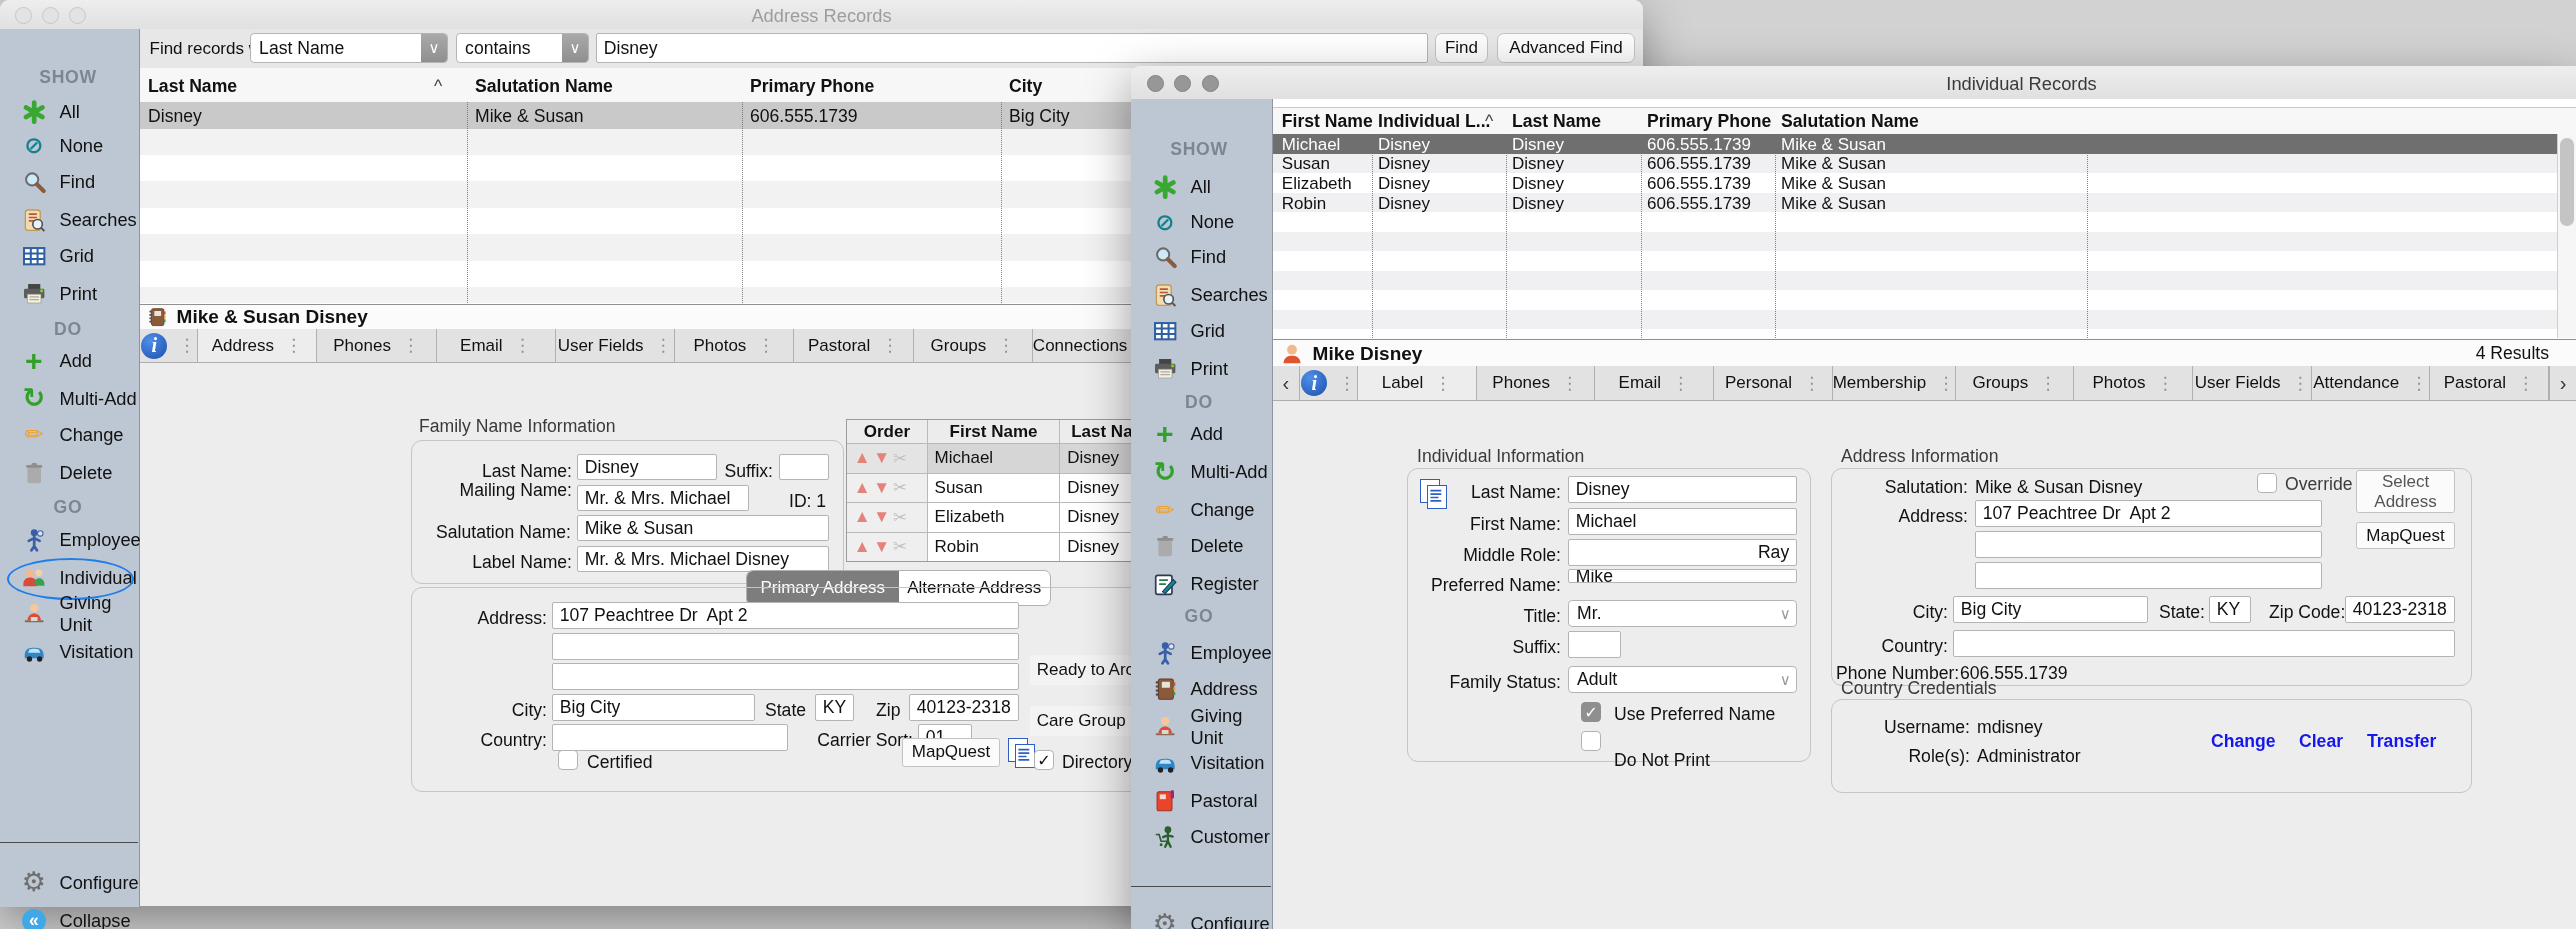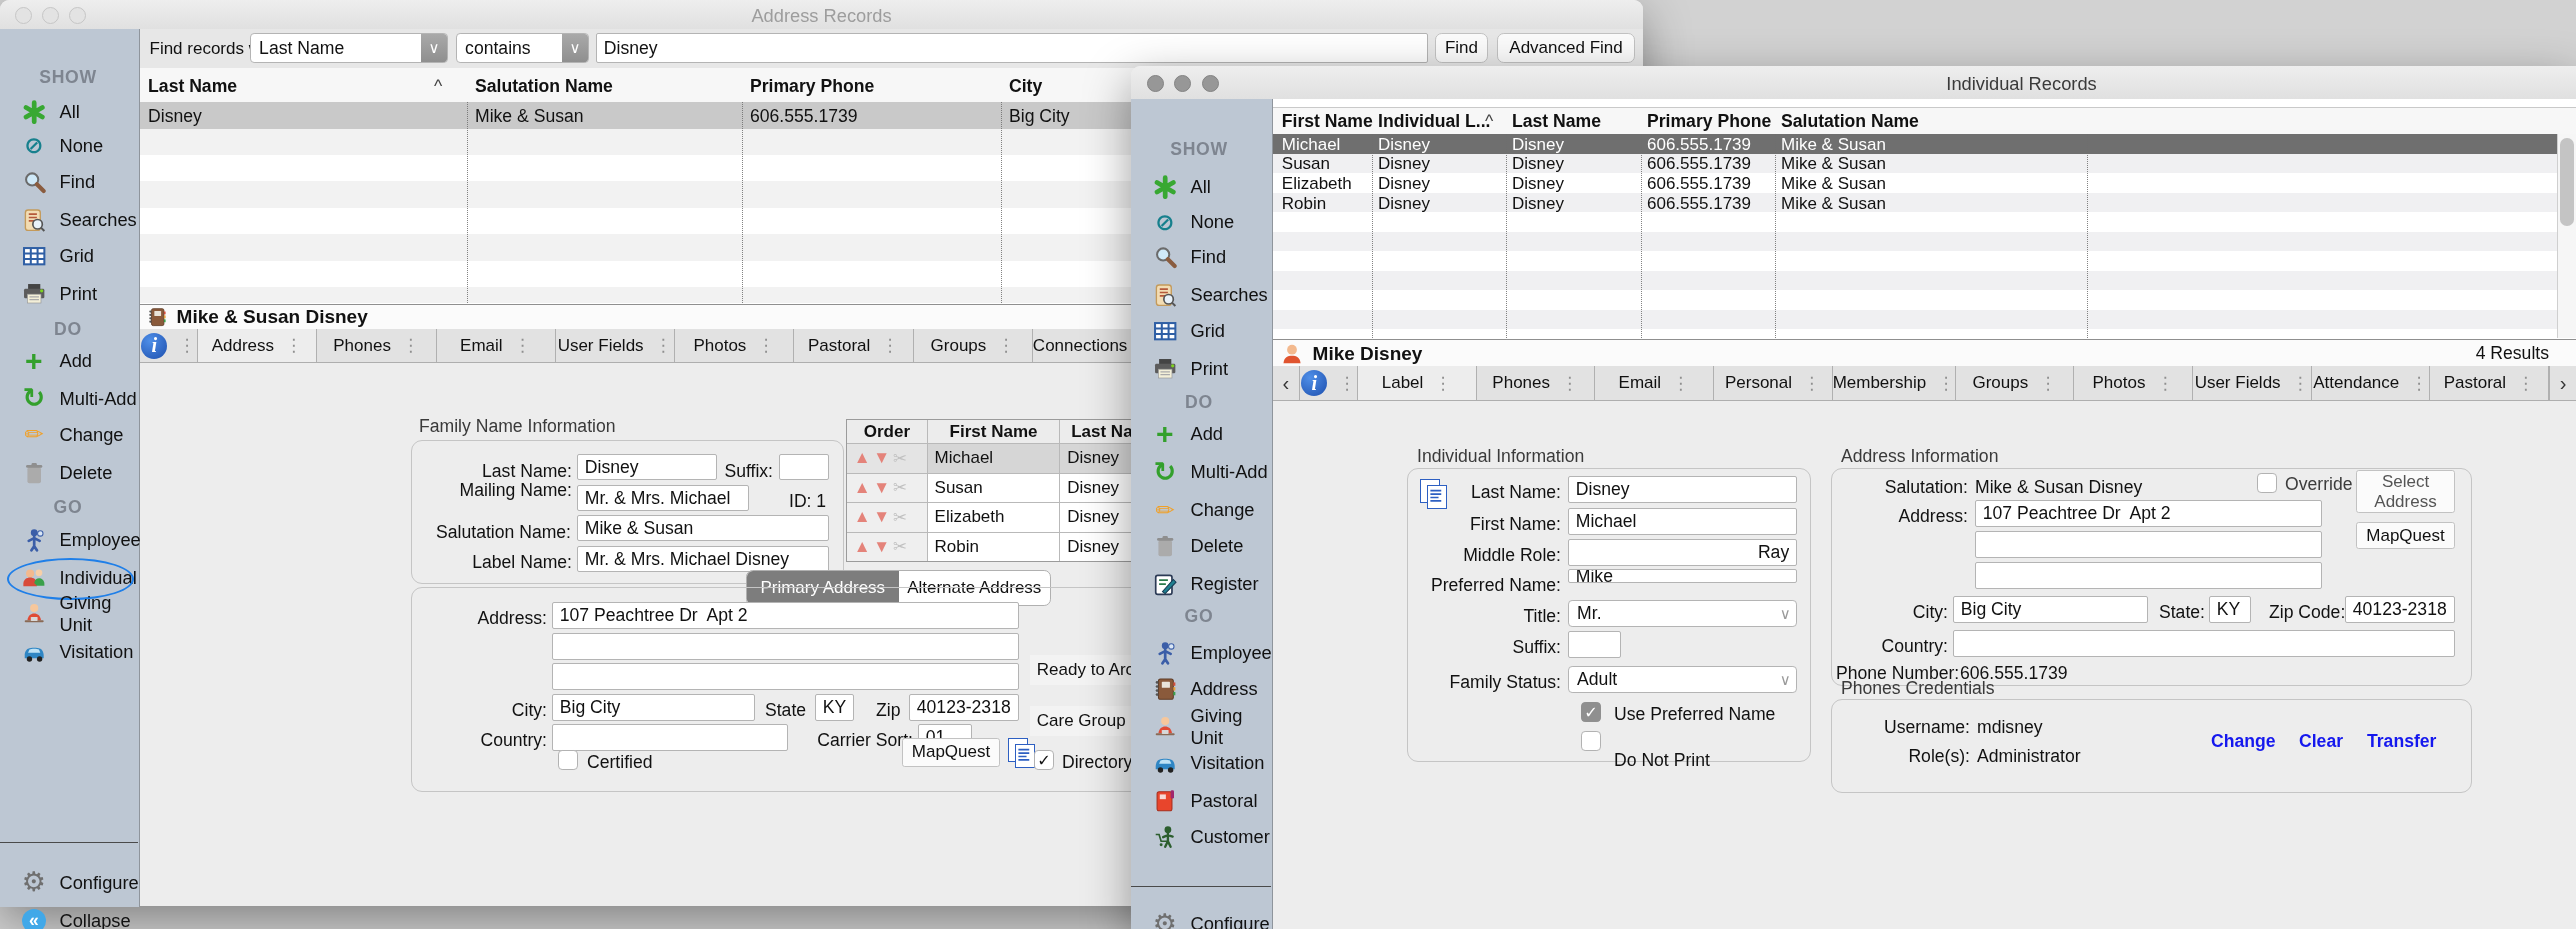--- a/index.html
+++ b/index.html
@@ -779,21 +779,21 @@
     <input class="in" style="left: 822px; top: 530px; width: 195px; height: 27px;" value="Big City">
     <span class="llbl" style="left:1028px;top:536px">State:</span>
     <input class="in" style="left: 1078px; top: 530px; width: 42px; height: 27px;" value="KY">
     <span class="llbl" style="left:1138px;top:536px">Zip Code:</span>
     <input class="in" style="left: 1214px; top: 530px; width: 110px; height: 27px;" value="40123-2318">
     <span class="lbl" style="left:720px;top:570px;width:97px">Country:</span>
     <input class="in" style="left: 822px; top: 564px; width: 502px; height: 27px;" value="">
     <span class="lbl" style="left:705px;top:597px;width:117px">Phone Number:</span>
     <span class="llbl" style="left:829px;top:597px">606.555.1739</span>
 
-    <div class="glab" style="left:710px;top:612px">Phones Credentials</div>
+    <div class="glab" style="left:710px;top:612px">Country Credentials</div>
     <div class="gbox" style="left:700px;top:633px;width:639px;height:92px"></div>
     <span class="lbl" style="left:722px;top:651px;width:117px">Username:</span>
     <span class="llbl" style="left:846px;top:651px">mdisney</span>
     <span class="lbl" style="left:743px;top:680px;width:96px">Role(s):</span>
     <span class="llbl" style="left:846px;top:680px">Administrator</span>
     <span class="link" style="left:1080px;top:665px">Change</span>
     <span class="link" style="left:1168px;top:665px">Clear</span>
     <span class="link" style="left:1236px;top:665px">Transfer</span>
   </section>
 

